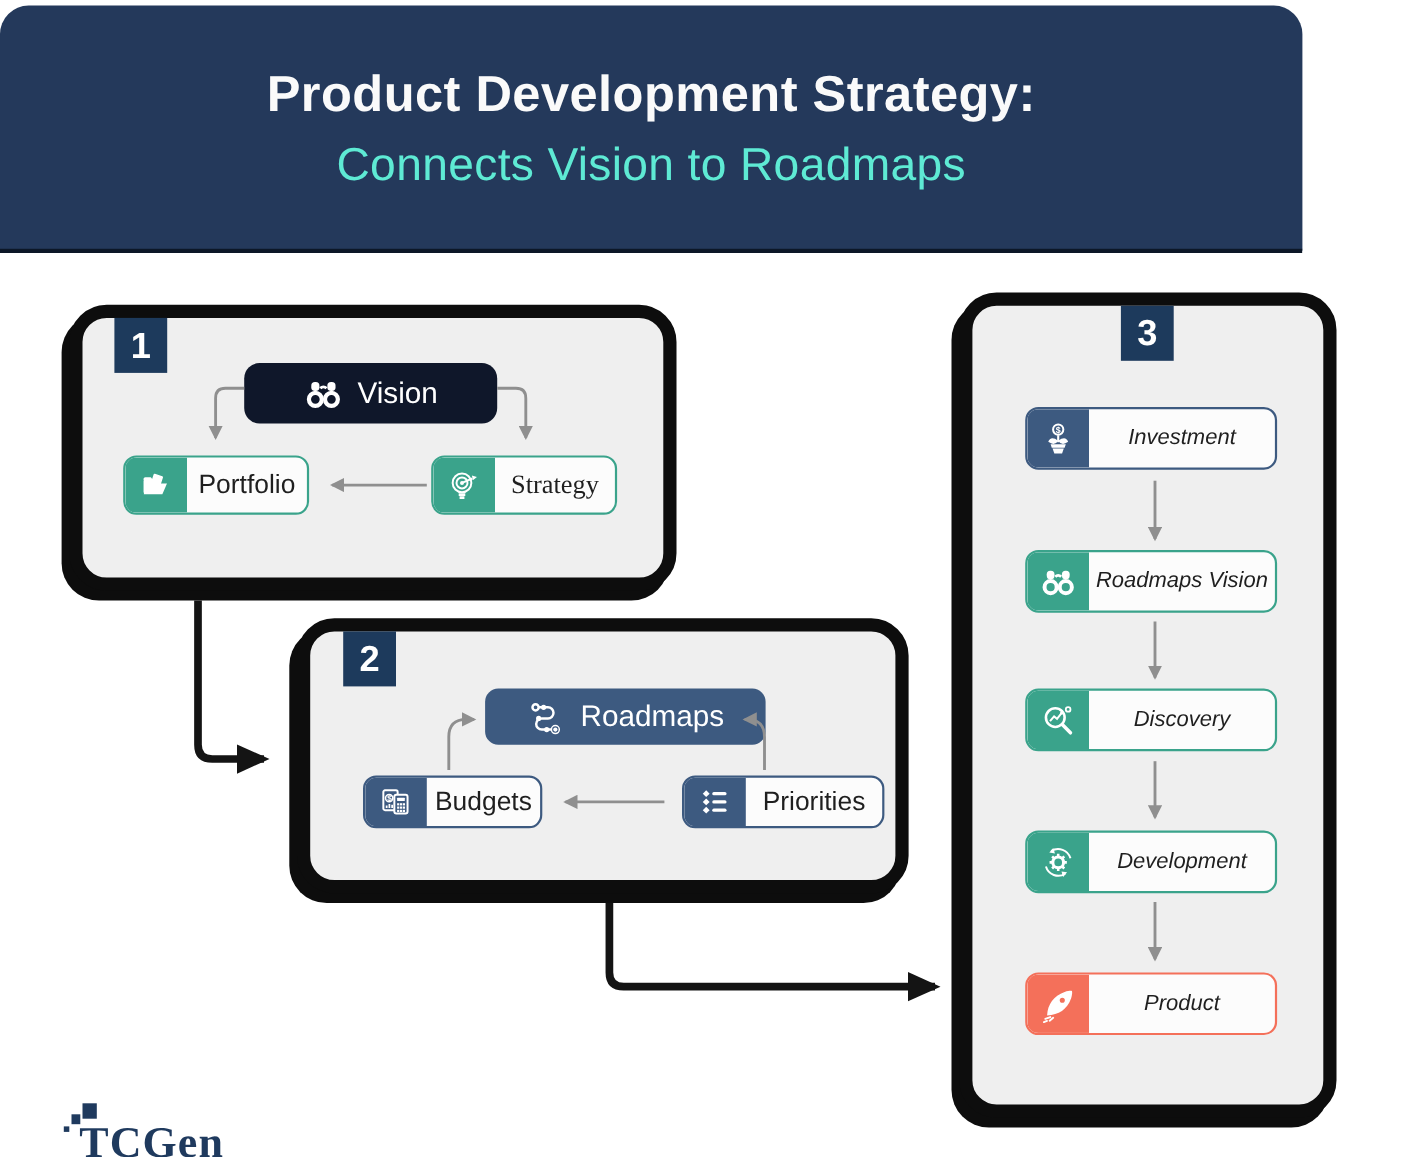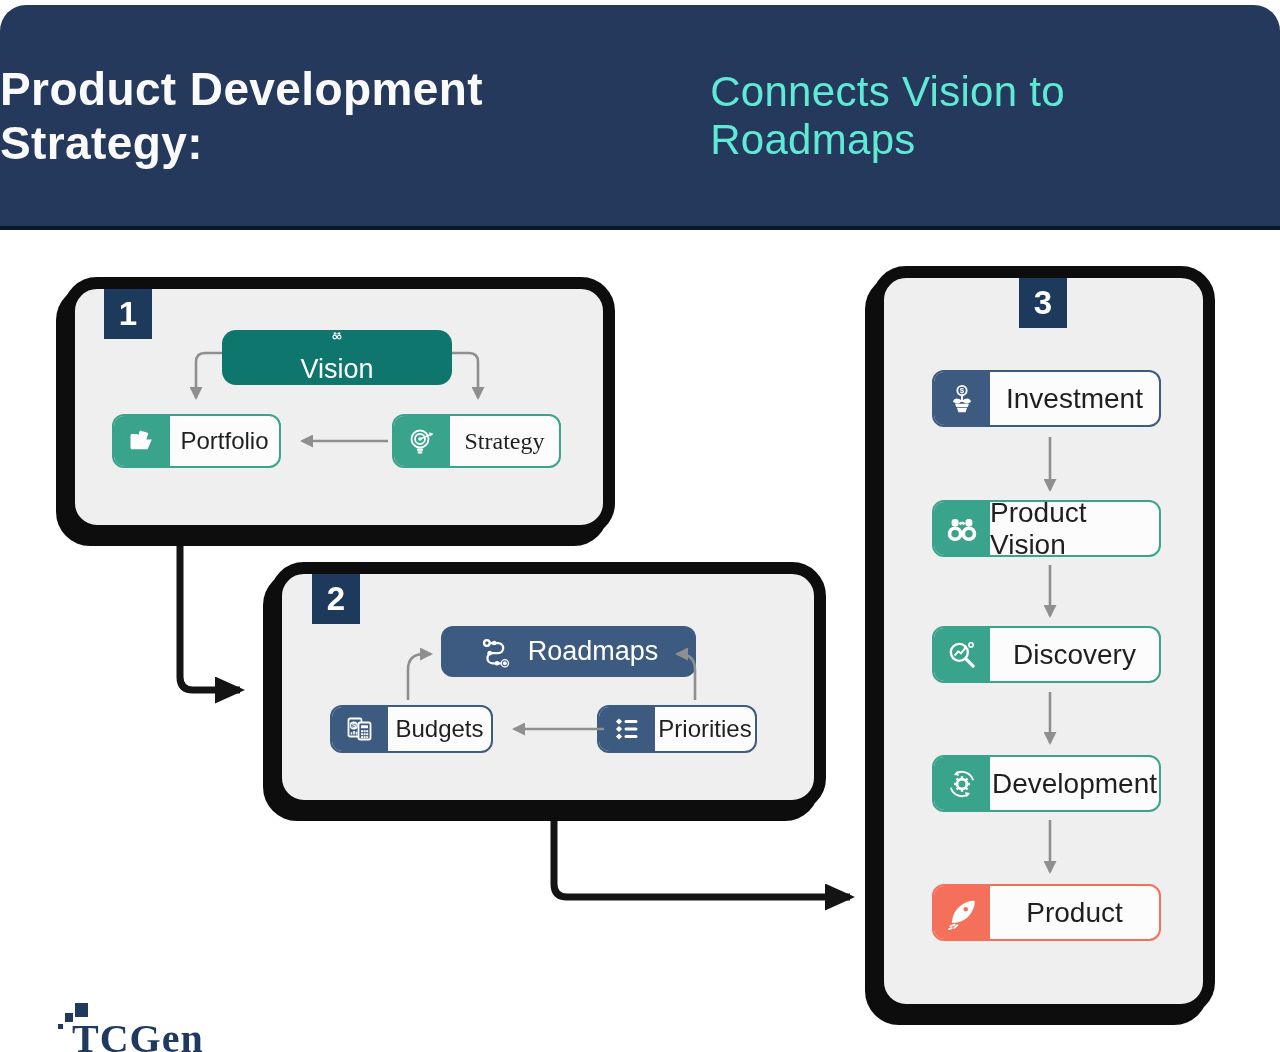--- a/index.html
+++ b/index.html
@@ -1,42 +1,42 @@
 <!DOCTYPE html>
 <html><head>
 <meta charset="utf-8">
 <style>
   html,body{margin:0;padding:0;background:#fff;}
   .canvas{position:relative;width:1280px;height:1052px;overflow:hidden;background:#ffffff;
           font-family:"Liberation Sans",sans-serif;}
 
   
-  .header{position:absolute;left:0;top:5px;width:1280px;height:225px;background:#24395b;
+  .header{position:absolute;left:0;top:5px;width:1184px;height:225px;background:#24395b;
           border-radius:26px 26px 0 0;border-bottom:4px solid #0c1727;box-sizing:border-box;
-          display:flex;align-items:center;justify-content:center;gap:14px;}
+          display:flex;flex-direction:column;align-items:center;justify-content:center;gap:14px;}
   .title-bold{color:#fafafa;font-size:46px;font-weight:700;letter-spacing:.4px;}
   .title-reg{color:#5eead4;font-size:42px;font-weight:400;letter-spacing:.3px;}
 
   
   .panel{position:absolute;background:#efefef;border:12px solid #0d0d0d;border-radius:34px;
          box-shadow:-7px 9px 0 #0d0d0d;box-sizing:border-box;}
   .p1{left:63px;top:277px;width:552px;height:260px;}
   .p2{left:270px;top:562px;width:556px;height:250px;}
   .p3{left:872px;top:266px;width:343px;height:750px;}
 
   .badge{position:absolute;width:48px;height:50px;background:#1d3a5c;color:#fff;
          font-size:33px;font-weight:700;display:flex;align-items:center;justify-content:center;}
   .p1 .badge{left:29px;top:0;}
   .p2 .badge{left:30px;top:0;}
   .p3 .badge{left:135px;top:0;}
 
   
   .hub{position:absolute;display:flex;align-items:center;justify-content:center;gap:13px;
        color:#fff;border-radius:14px;}
-  .hub.green{background:#0f766e;flex-direction:column;}
+  .hub.green{background:#0f172a;}
   .hub.blue{background:#3d5a80;border-radius:12px;}
   .hub-label{font-size:27px;}
   .p1 .hub{left:147px;top:41px;width:230px;height:55px;}
   .p2 .hub{left:159px;top:52px;width:255px;height:51px;}
 
   
   .node{position:absolute;display:flex;border-radius:12px;background:#fcfcfc;overflow:hidden;
         box-sizing:border-box;}
   .node.green{border:2px solid #3aa38b;}
   .node.blue{border:2px solid #3d5a80;}
@@ -46,24 +46,24 @@
   .icon-cell.blue{background:#3d5a80;}
   .icon-cell.coral{background:#f4705a;}
   .node-label{flex:1;display:flex;align-items:center;justify-content:center;
               font-size:24px;color:#1f1f1f;}
 
   .p1 .node{width:169px;height:54px;top:125px;}
   .p1 .node.left-node{left:37px;}
   .p1 .node.right-node{left:317px;font-family:Liberation Serif, serif;}
   .p2 .node{height:48px;top:131px;}
   .p2 .node.left-node{left:48px;width:163px;}
-  .p2 .node.right-node{left:315px;width:160px;}
+  .p2 .node.right-node{left:338px;width:184px;}
 
   .p3 .step{position:absolute;left:48px;width:229px;height:57px;}
-  .p3 .node-label{font-size:28px;}
+  .p3 .node-label{font-size:20px;font-style:italic;}
   .s1{top:92px;} .s2{top:222px;} .s3{top:348px;} .s4{top:477px;} .s5{top:606px;}
 
   
   .overlay{position:absolute;left:0;top:0;width:1280px;height:1052px;z-index:5;pointer-events:none;}
 
   
   .logo{position:absolute;left:55px;top:985px;width:180px;height:67px;}
   .logo .sq{position:absolute;background:#1f3a5e;}
   .sq-big{left:20px;top:18px;width:13px;height:14px;}
   .sq-mid{left:10px;top:28px;width:8px;height:9px;}
@@ -214,21 +214,21 @@
         <svg width="34" height="34" viewBox="0 0 32 32">
           <g fill="none" stroke="#fff">
             <rect x="6.2" y="6.5" width="6.6" height="7.2" rx="3" fill="#fff" stroke="none"></rect>
             <rect x="19.2" y="6.5" width="6.6" height="7.2" rx="3" fill="#fff" stroke="none"></rect>
             <path d="M13.5 11.5 a3.6 3.6 0 0 1 5 0" stroke-width="2.4"></path>
             <circle cx="9.5" cy="20.5" r="5.2" stroke-width="3.4"></circle>
             <circle cx="22.5" cy="20.5" r="5.2" stroke-width="3.4"></circle>
           </g>
         </svg>
       </div>
-      <div class="node-label">Product Vision</div>
+      <div class="node-label">Roadmaps Vision</div>
     </div>
 
     <div class="node green step s4">
       <div class="icon-cell green">
         <svg width="34" height="34" viewBox="0 0 32 32">
           <g stroke="#fff" fill="none">
             <circle cx="16" cy="16" r="4.6" stroke-width="2.6"></circle>
             <path d="M16 8.6 v3 M16 20.4 v3 M8.6 16 h3 M20.4 16 h3 M10.8 10.8 l2.1 2.1 M19.1 19.1 l2.1 2.1 M21.2 10.8 l-2.1 2.1 M12.9 19.1 l-2.1 2.1" stroke-width="2.2"></path>
             <path d="M26.5 12.5 A 11 11 0 0 0 10 6.3" stroke-width="1.7"></path>
             <path d="M5.5 19.5 A 11 11 0 0 0 22 25.7" stroke-width="1.7"></path>

